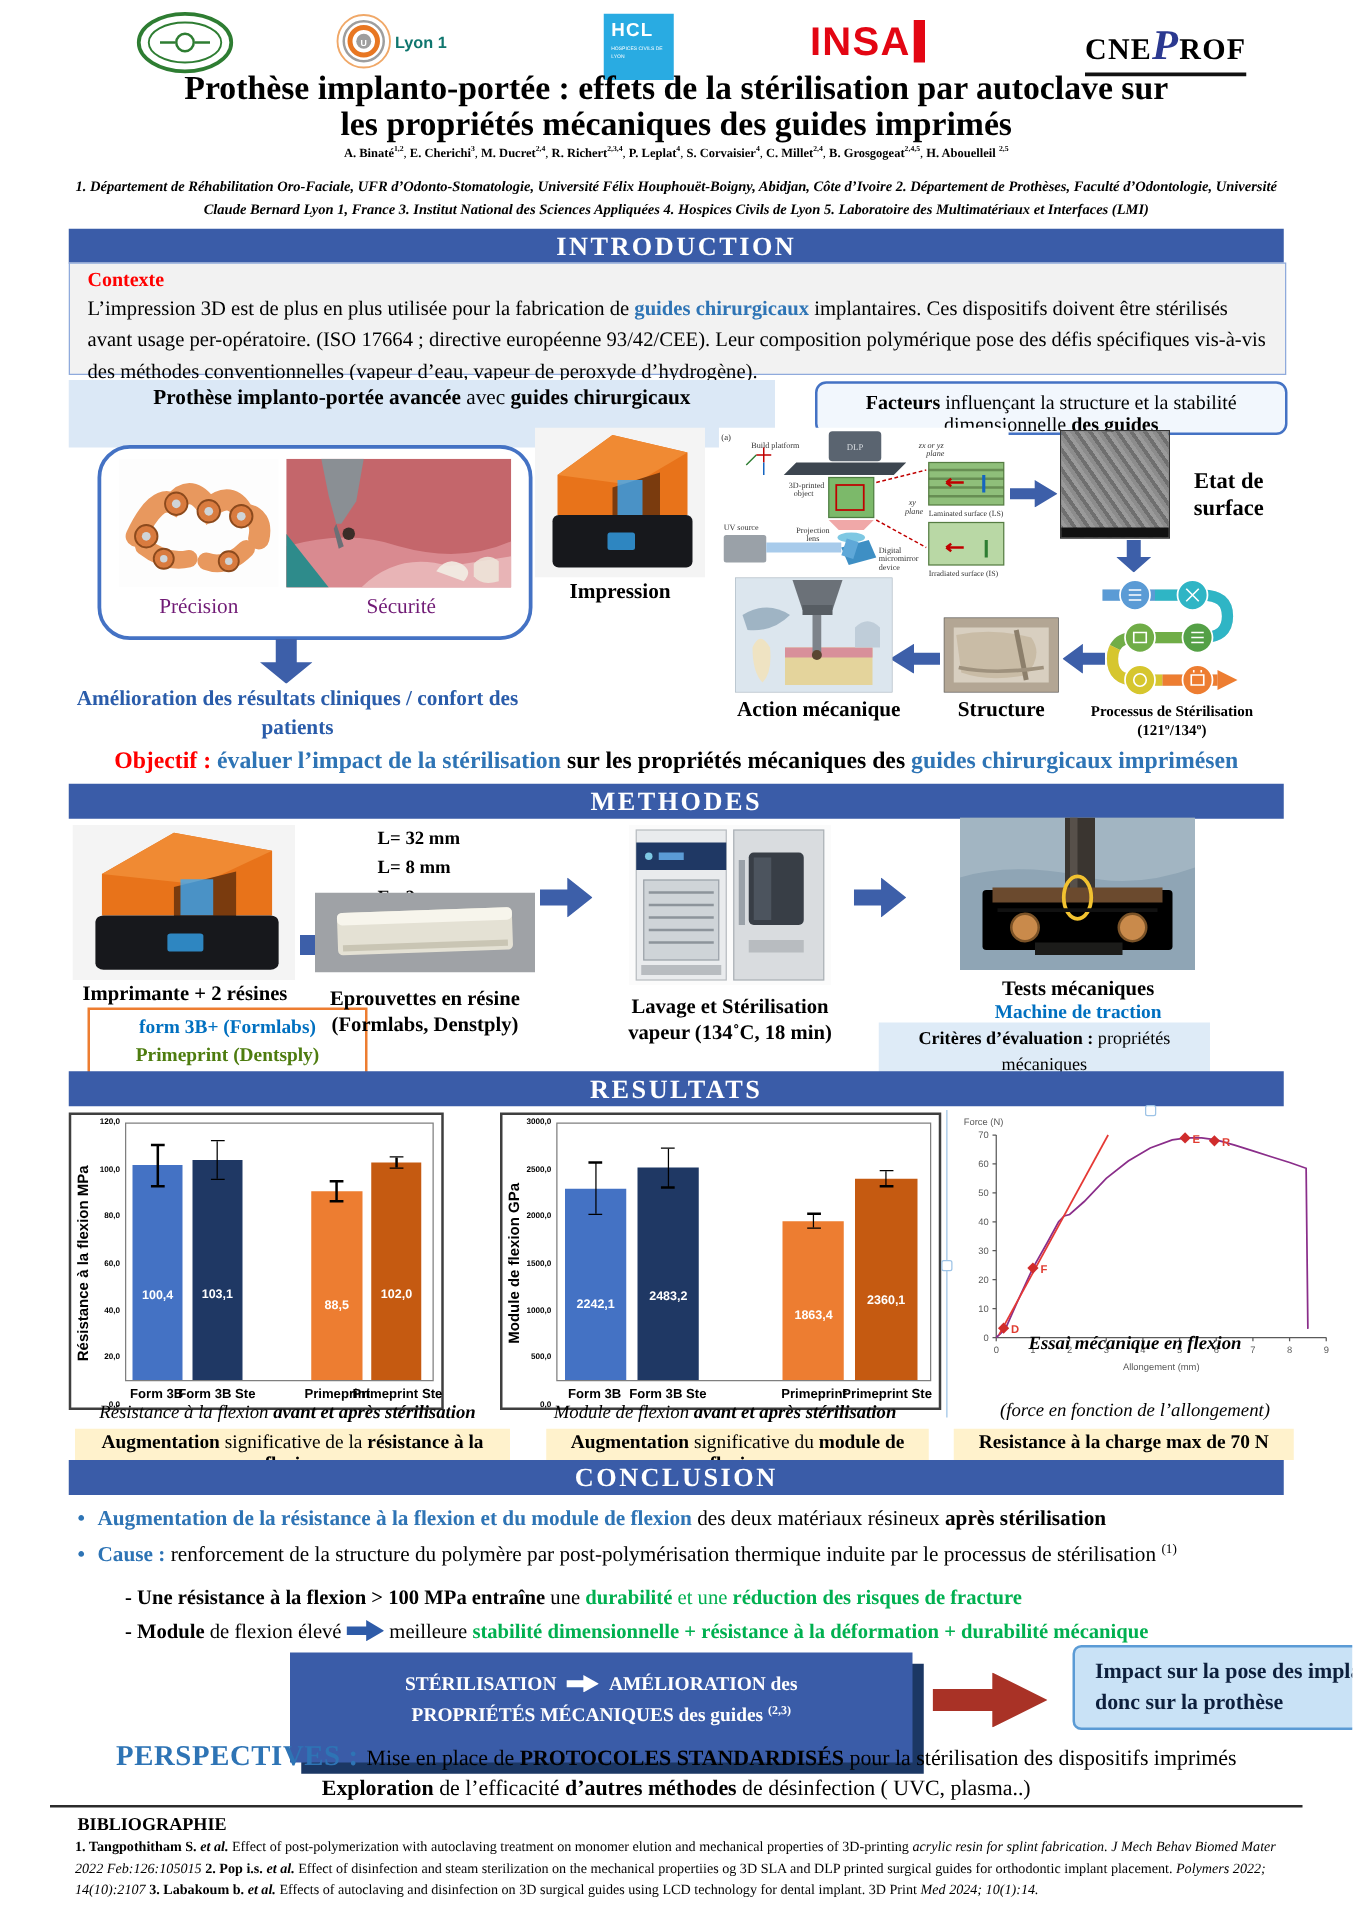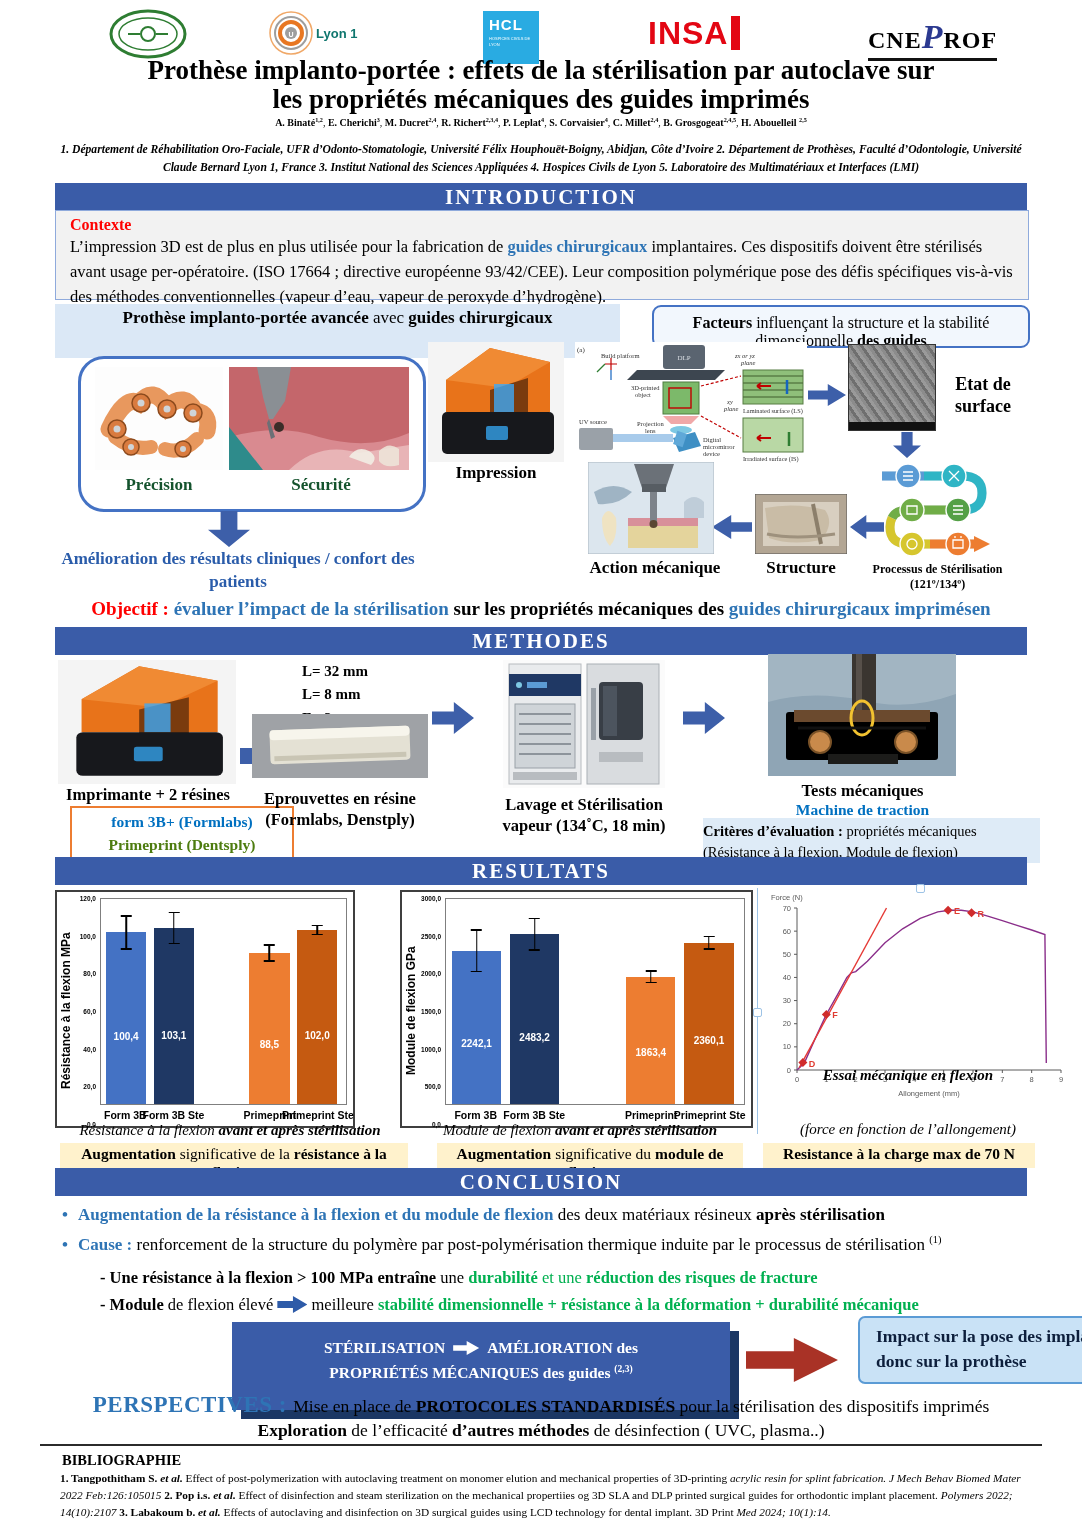--- a/index.html
+++ b/index.html
@@ -29,42 +29,42 @@
           border:1px solid #8FAADC;padding:5px 14px}
   .ctxhead{color:#FF0000;font-weight:700;font-size:16px}
   .ctxpara{font-size:16.5px;line-height:1.5;margin-top:1px}
   .boxL{position:absolute;left:55px;top:304px;width:565px;height:50px;background:#DBE8F6;
         text-align:center;font-size:17px;padding-top:4px}
   .boxR{position:absolute;left:652px;top:305px;width:374px;height:32px;background:#F2F7FD;
         border:2px solid #4472C4;border-radius:9px;text-align:center;font-size:16px;padding-top:7px}
   
   .figround{position:absolute;left:78px;top:356px;width:342px;height:150px;border:3px solid #4472C4;
             border-radius:26px;background:#fff}
-  .lbl{position:absolute;font-weight:700;color:#14532d;font-size:17px;text-align:center}
+  .lbl{position:absolute;font-weight:400;color:#701a75;font-size:17px;text-align:center}
   .blab{position:absolute;font-weight:700;font-size:16px;text-align:center;color:#000}
   .amel{position:absolute;left:48px;top:548px;width:380px;text-align:center;color:#2A5CAA;
         font-weight:700;font-size:17px;line-height:1.35}
   .ybox{position:absolute;left:424px;top:486px;width:148px;height:101px;background:#FFE599;
         text-align:center;font-weight:700;font-size:16px;line-height:1.45;padding-top:5px}
   .ar{position:absolute;background:#3D5FA9}
   .ar.r{clip-path:polygon(0 30%,52% 30%,52% 0,100% 50%,52% 100%,52% 70%,0 70%)}
   .ar.l{clip-path:polygon(100% 30%,48% 30%,48% 0,0 50%,48% 100%,48% 70%,100% 70%)}
   .ar.d{clip-path:polygon(30% 0,70% 0,70% 52%,100% 52%,50% 100%,0 52%,30% 52%)}
   .ar.redar{background:#A93226}
   .sem{position:absolute;left:848px;top:344px;width:86px;height:85px;border:1px solid #333;
        background:repeating-linear-gradient(55deg,#8c8c8c 0 3px,#6f6f6f 3px 6px,#9a9a9a 6px 9px);}
   .sem::after{content:"";position:absolute;left:0;bottom:0;width:100%;height:8px;background:#111}
   .objectif{position:absolute;left:0;top:598px;width:1082px;text-align:center;font-weight:700;font-size:19px}
   
   .mlab{position:absolute;font-weight:700;font-size:16.5px;text-align:center;line-height:1.3}
   .resbox{position:absolute;left:70px;top:806px;width:220px;height:48px;border:2.5px solid #ED7D31;
           text-align:center;font-weight:700;font-size:15.5px;line-height:1.5;padding-top:2px}
   .dims{position:absolute;left:302px;top:660px;font-weight:700;font-size:15px;line-height:1.55}
-  .critbox{position:absolute;left:703px;top:818px;width:337px;height:42px;background:#DEEBF7;
-           font-size:14.5px;line-height:1.45;padding-top:3px}
+  .critbox{position:absolute;left:703px;top:818px;width:265px;height:42px;background:#DEEBF7;
+           text-align:center;font-size:14.5px;line-height:1.45;padding-top:3px}
   
   .chartbox{position:absolute;border:2px solid #3F3F3F;background:#fff;display:flex;padding:6px 6px 2px 2px}
   .ylab{writing-mode:vertical-rl;transform:rotate(180deg);font:700 12px "Liberation Sans",sans-serif;
         text-align:center;width:17px}
   .chart-inner{flex:1;display:flex}
   .yticks{width:24px;position:relative;font:700 6.5px "Liberation Sans",sans-serif}
   .ytick{position:absolute;right:4px;transform:translateY(50%)}
   .plotwrap{flex:1;display:flex;flex-direction:column}
   .plot{flex:1;position:relative;border:1px solid #7F7F7F;background:#fff}
   .xlabels{height:19px;position:relative;font:700 10.5px "Liberation Sans",sans-serif}

